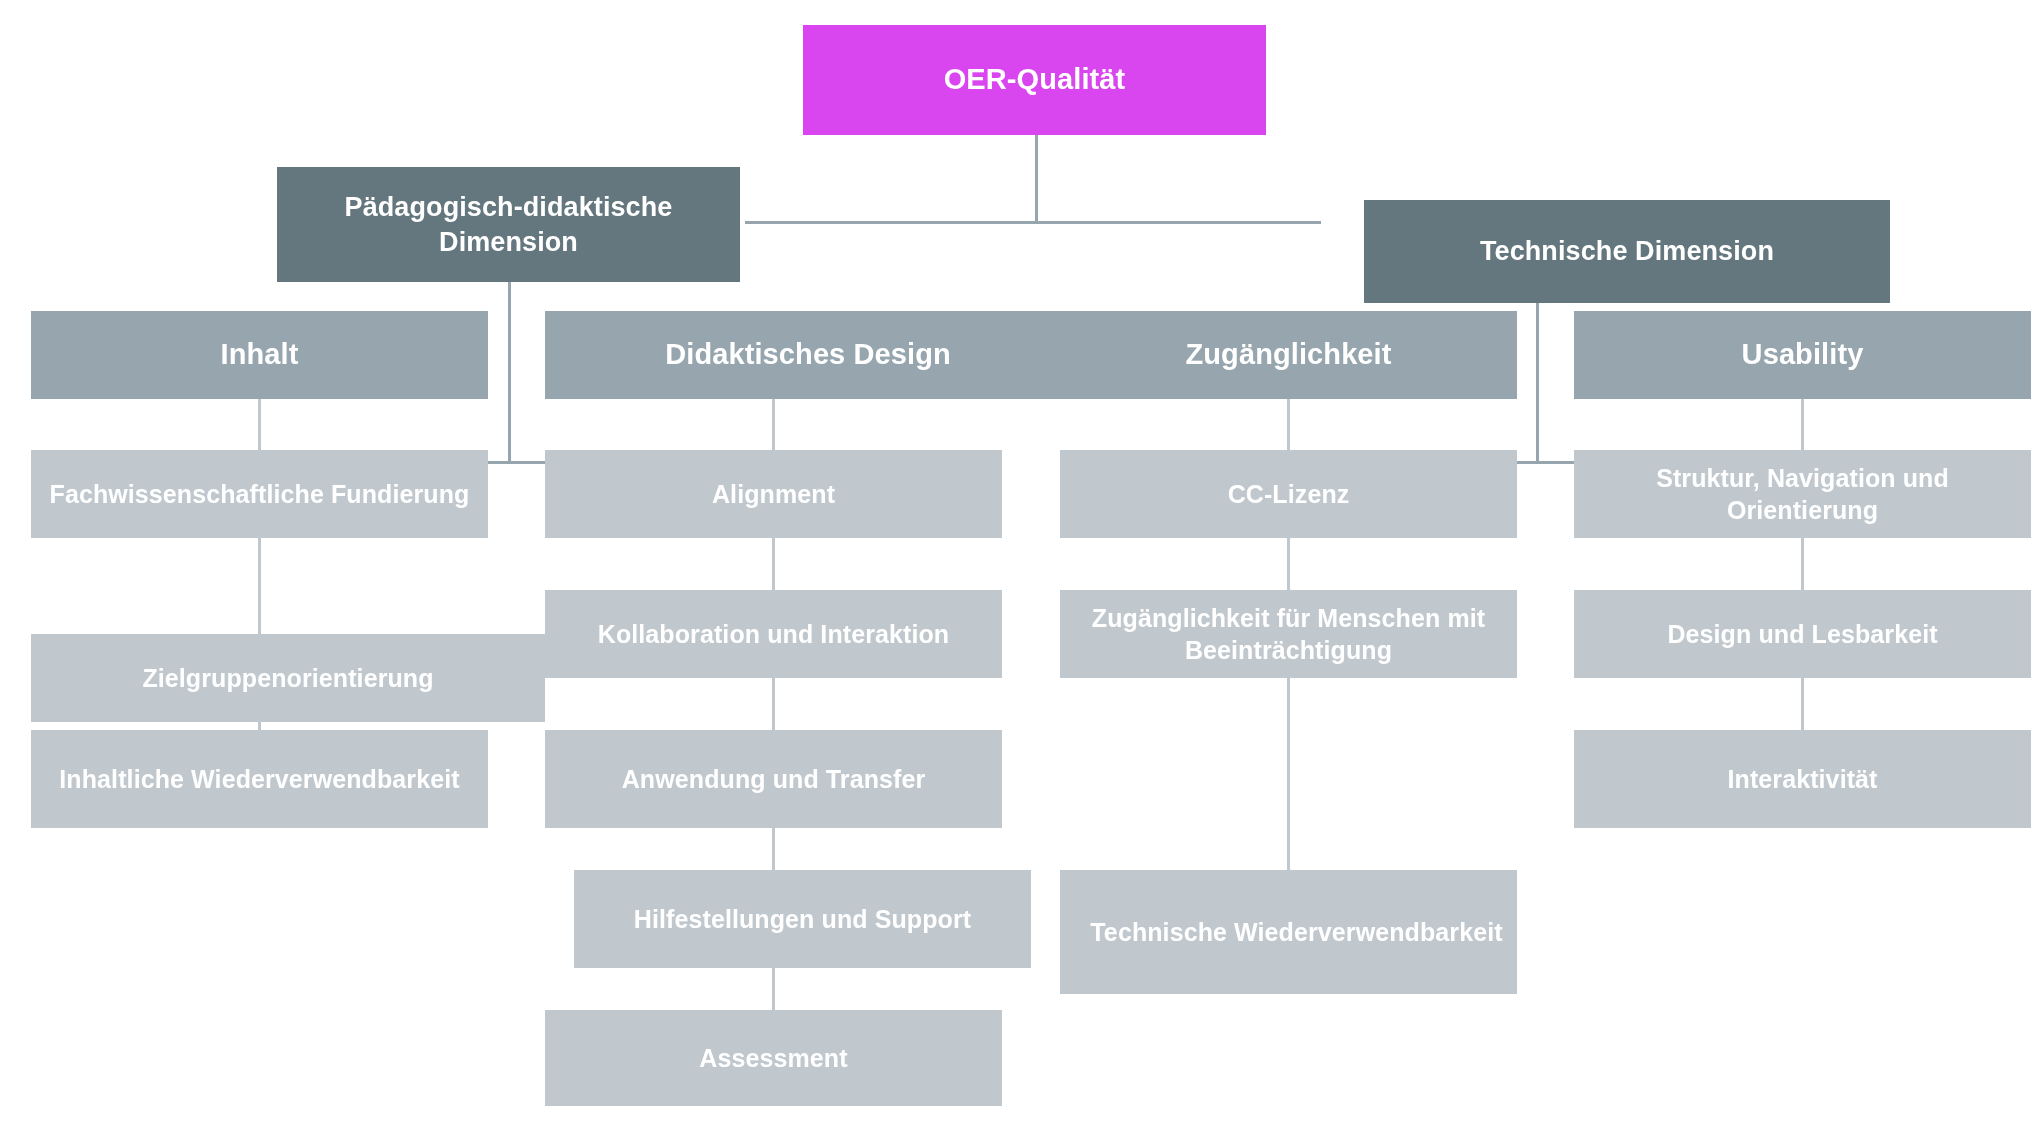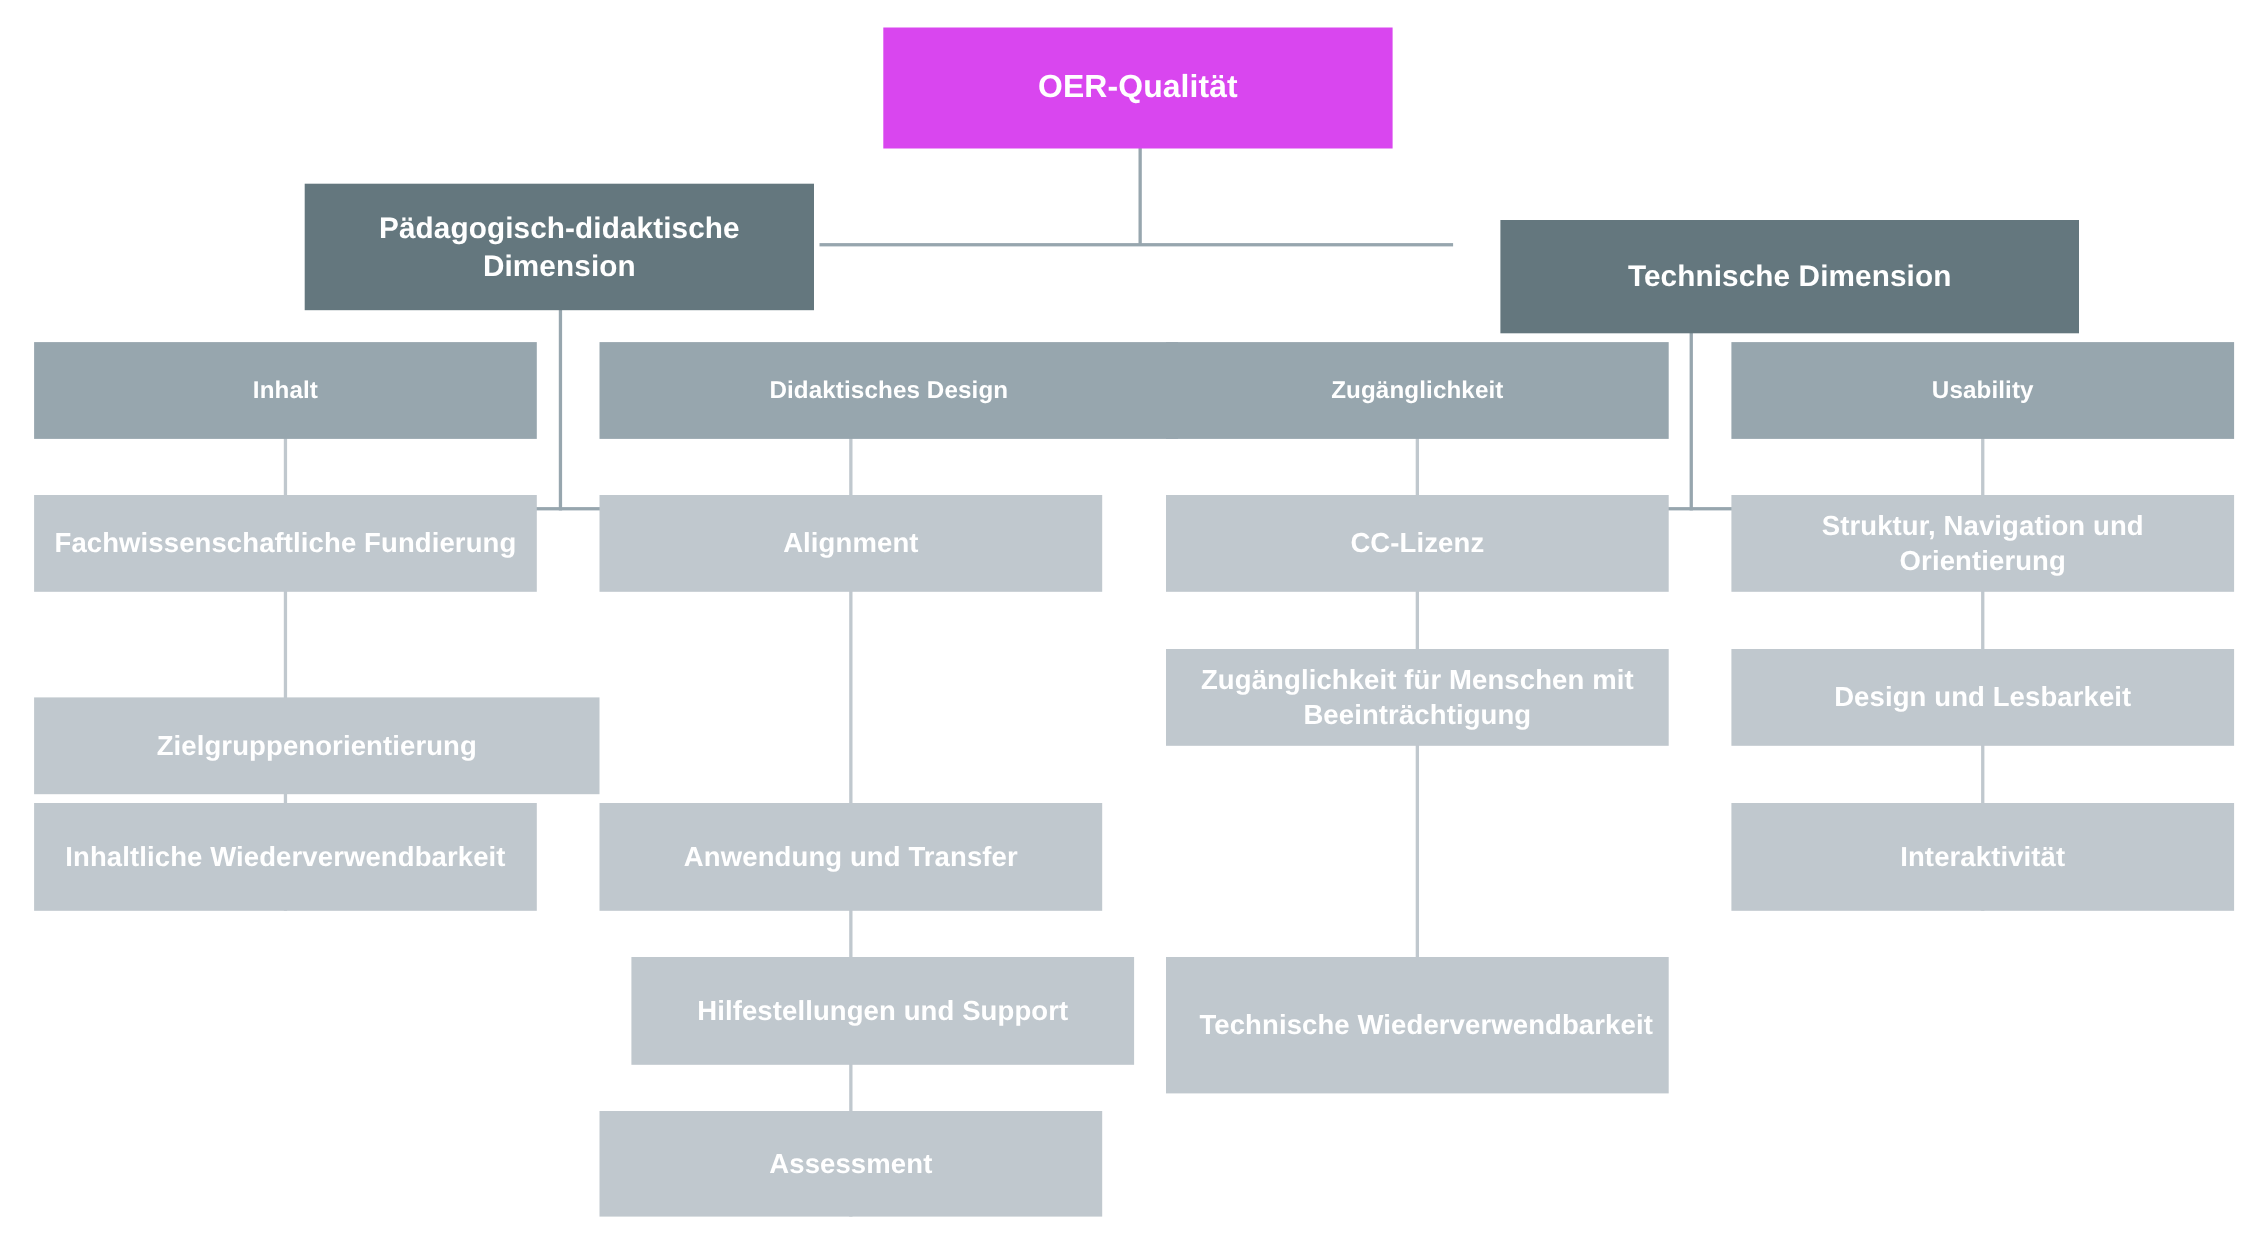--- a/index.html
+++ b/index.html
@@ -41,21 +41,21 @@
   .lvl1 {
     background: #d946ef;
     font-size: 29px;
   }
   .lvl2 {
     background: #64777e;
     font-size: 27px;
   }
   .lvl3 {
     background: #97a6ae;
-    font-size: 22px;
+    font-size: 29px;
   }
   .lvl4 {
     background: #c0c8ce;
     font-size: 25px;
   }
 
   
   .ln {
     position: absolute;
     background: #97a6ae;
@@ -122,20 +122,23 @@
   <div class="node lvl4" style="left:31px; top:590px; width:514px; height:88px;margin-top:44px;">
     <span>Zielgruppenorientierung</span>
   </div>
   <div class="node lvl4" style="left:31px; top:730px; width:457px; height:98px;">
     <span>Inhaltliche Wiederverwendbarkeit</span>
   </div>
 
   <div class="node lvl4" style="left:545px; top:450px; width:457px; height:88px;">
     <span>Alignment</span>
   </div>
+  <div class="node lvl4" style="left:545px; top:590px; width:457px; height:88px;">
+    <span>Kollaboration und Interaktion</span>
+  </div>
   <div class="node lvl4" style="left:545px; top:730px; width:457px; height:98px;">
     <span>Anwendung und Transfer</span>
   </div>
   <div class="node lvl4" style="left:562px; top:870px; width:457px; height:98px;margin-left:12px;">
     <span>Hilfestellungen und Support</span>
   </div>
   <div class="node lvl4" style="left:545px; top:1010px; width:457px; height:96px;">
     <span>Assessment</span>
   </div>
 

